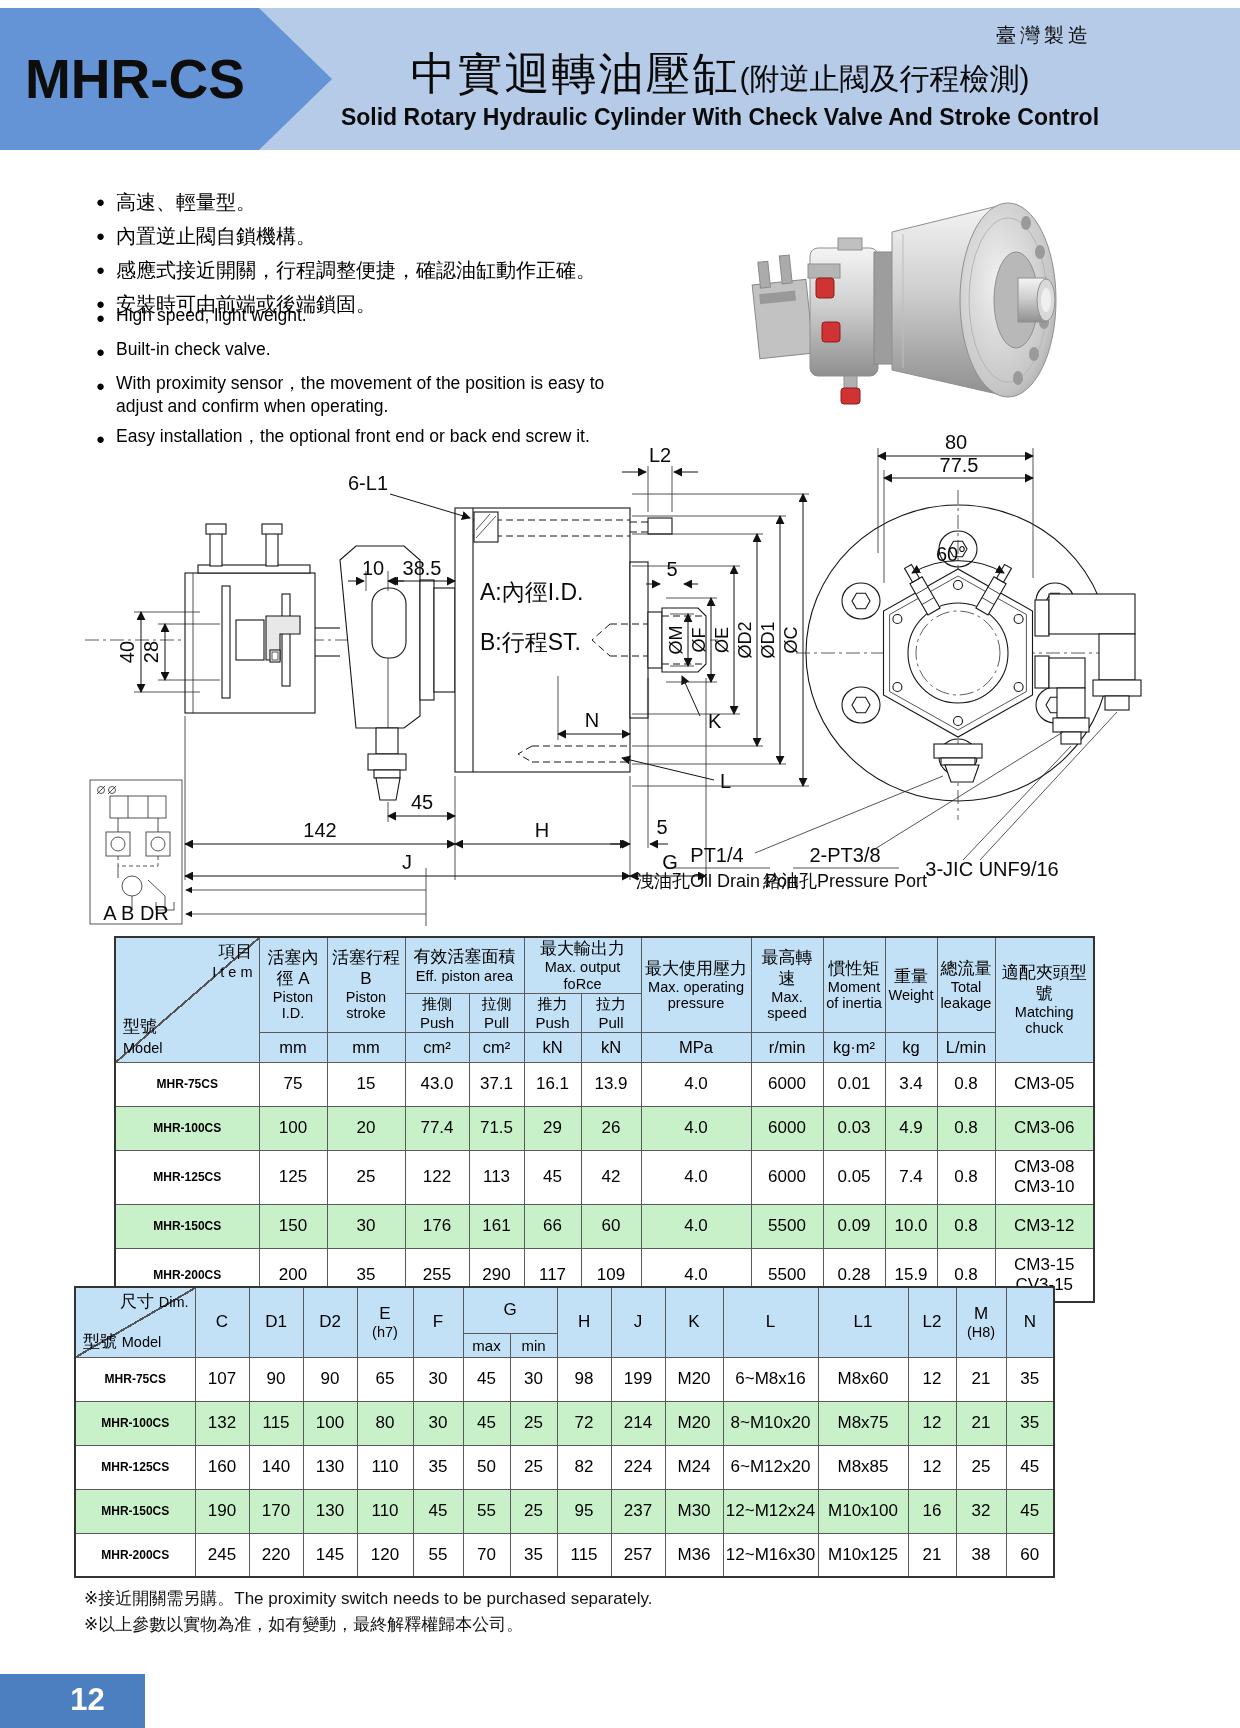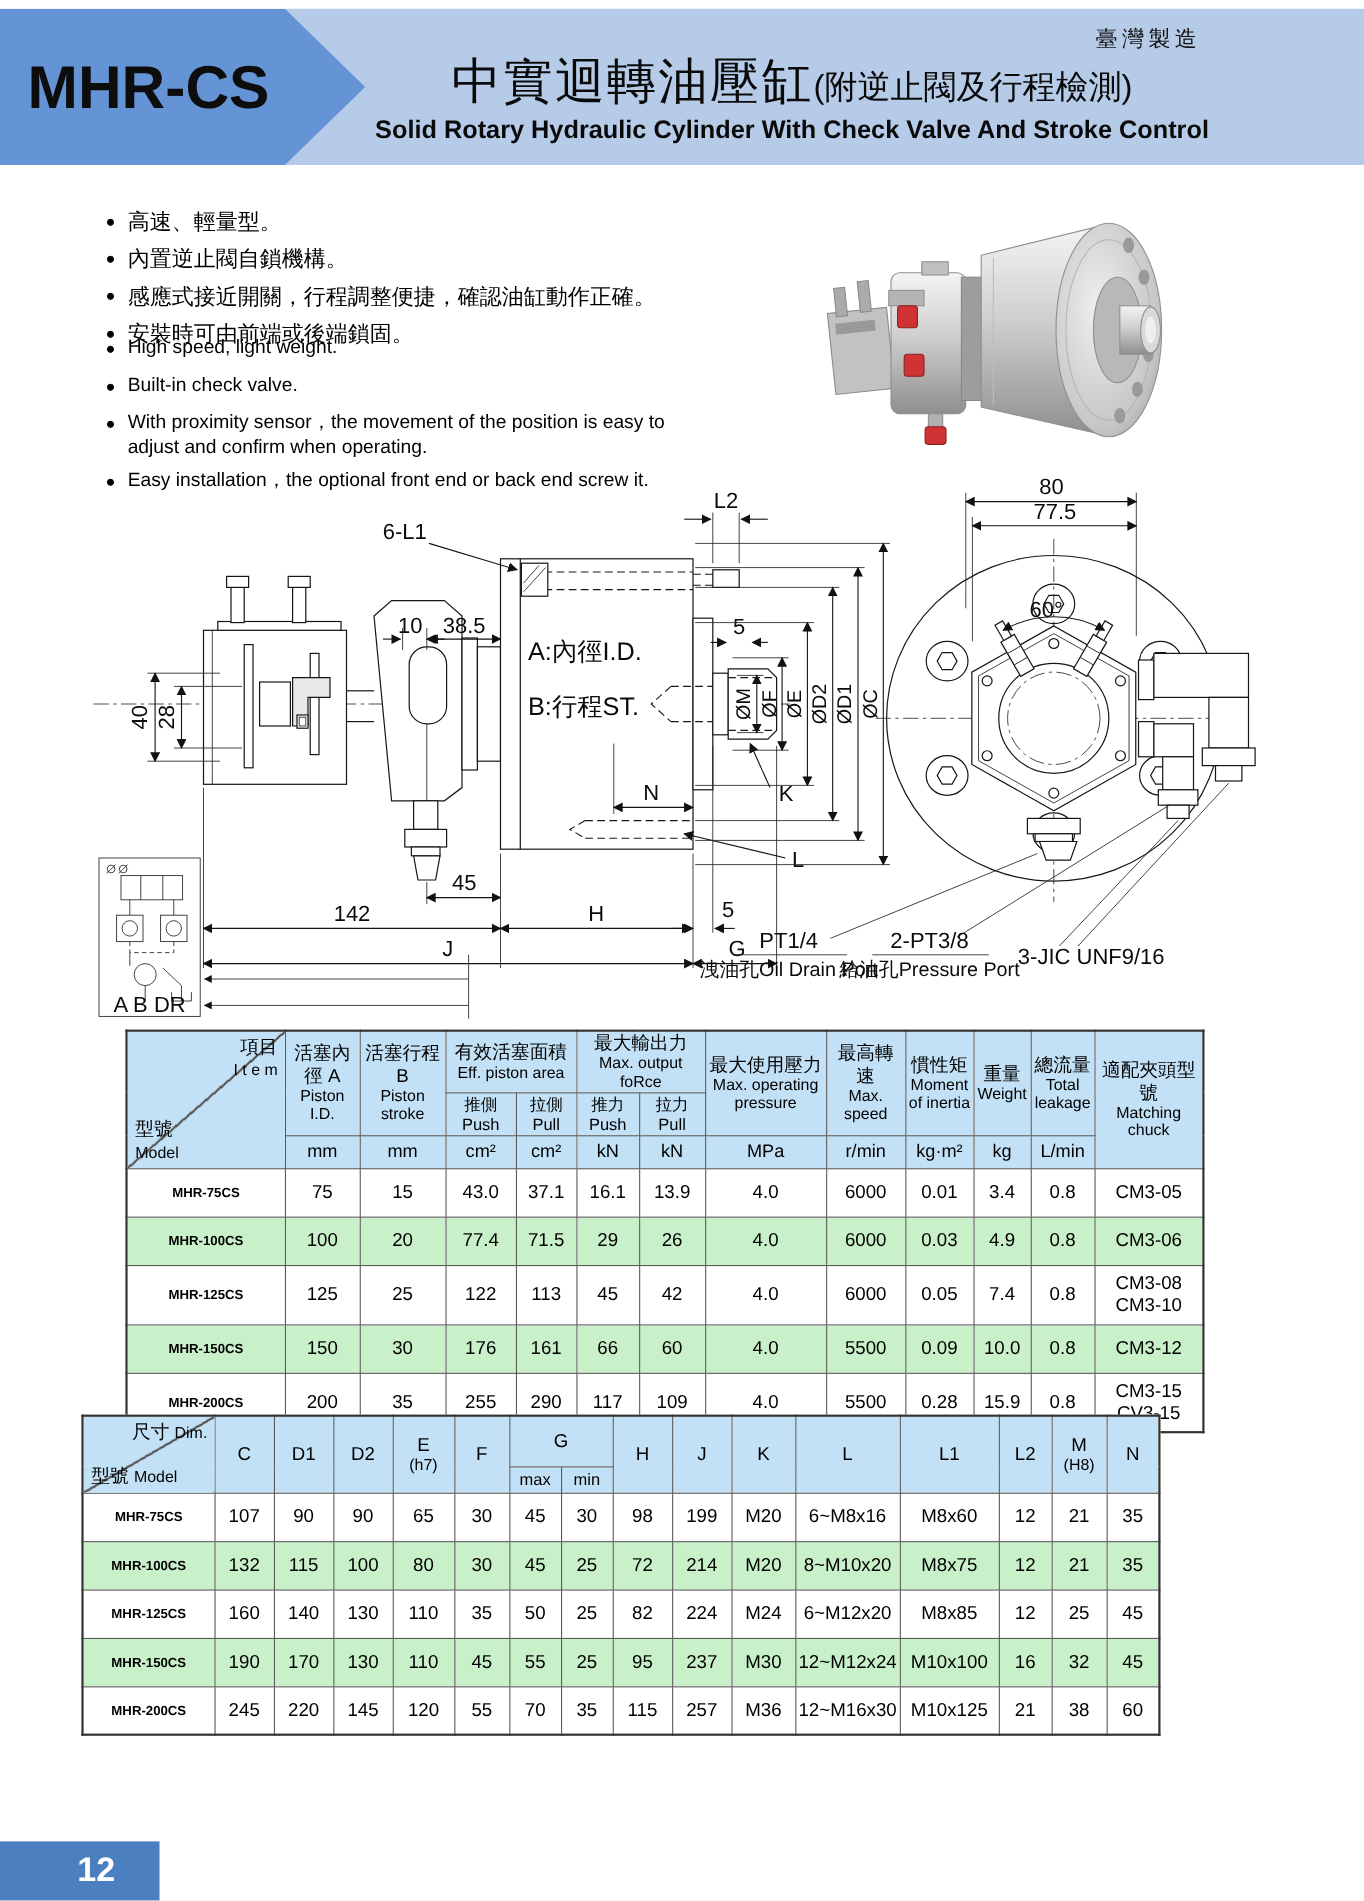--- a/index.html
+++ b/index.html
@@ -736,16 +736,20 @@
           <td>M36</td>
           <td>12~M16x30</td>
           <td>M10x125</td>
           <td>21</td>
           <td>38</td>
           <td>60</td>
     </tr>
   </tbody>
     </table>
 
+  <div class="notes">
+    <div>※接近開關需另購。The proximity switch needs to be purchased separately.</div>
+    <div>※以上參數以實物為准，如有變動，最終解釋權歸本公司。</div>
+  </div>
 
   <div class="pagenum">12</div>
 
 </div>
 
 </body></html>

